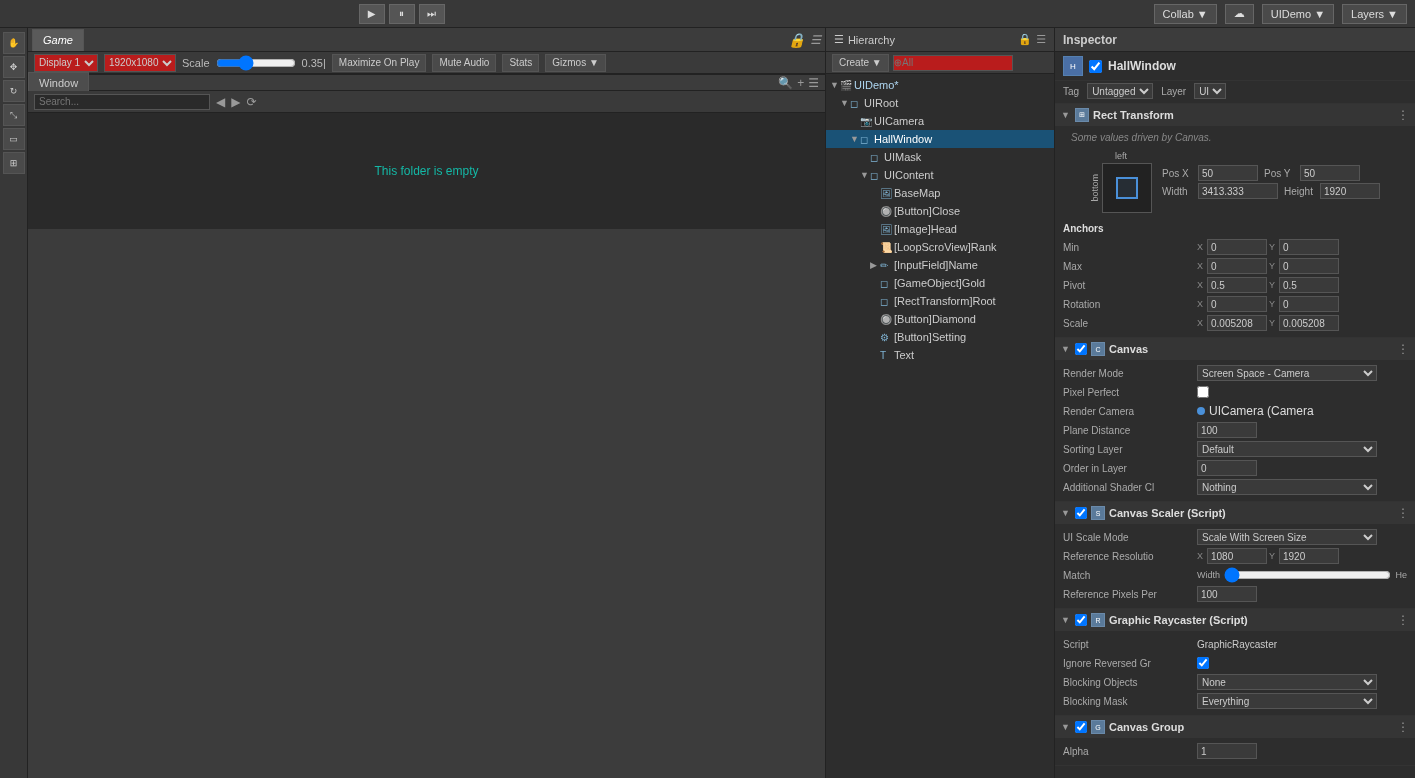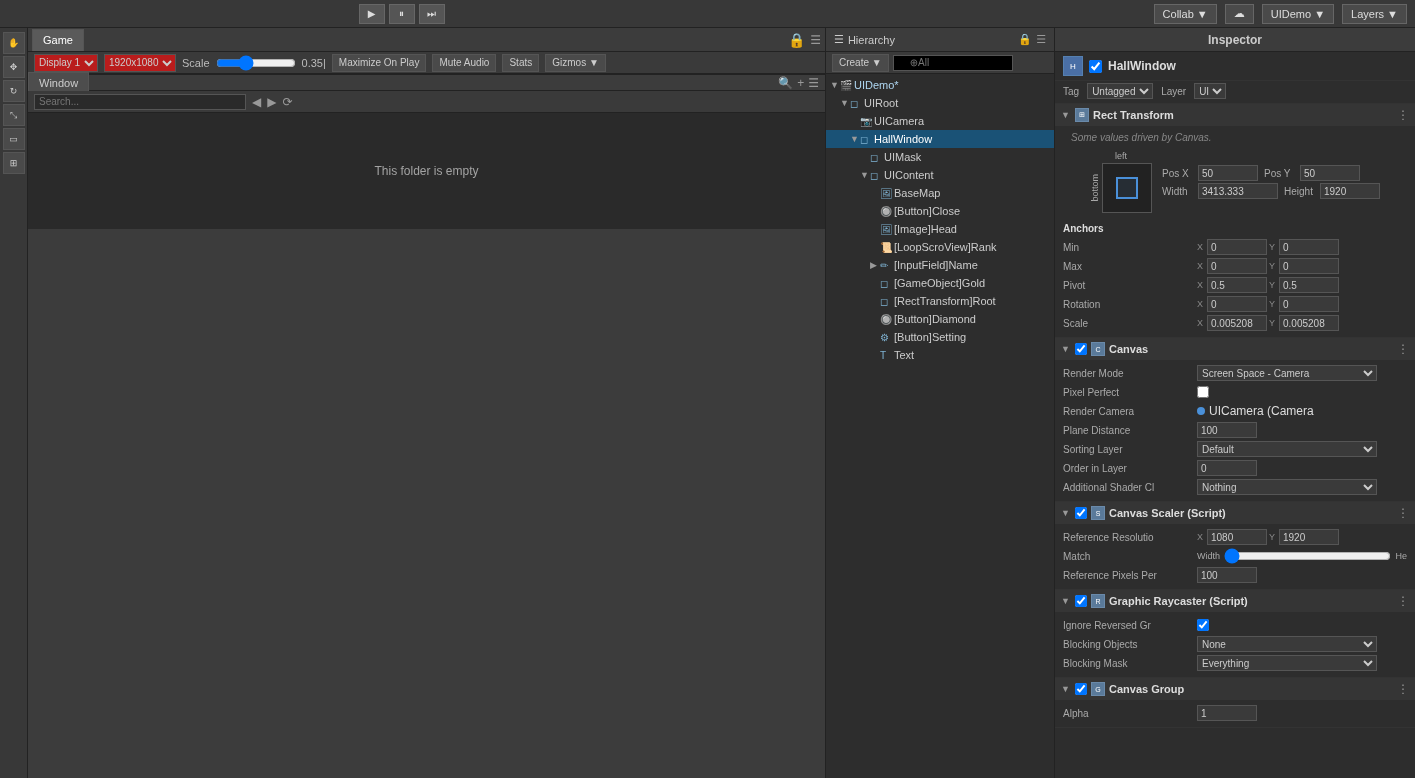--- a/index.html
+++ b/index.html
@@ -18,21 +18,21 @@
     .main-area { display: flex; flex: 1; overflow: hidden; }
 
     
     .left-toolbar { width: 28px; background: #383838; border-right: 1px solid #222; display: flex; flex-direction: column; align-items: center; padding: 4px 0; gap: 2px; flex-shrink: 0; }
     .toolbar-btn { width: 22px; height: 22px; background: #4a4a4a; border: 1px solid #555; color: #ccc; cursor: pointer; display: flex; align-items: center; justify-content: center; font-size: 9px; }
 
     
     .center-pane { display: flex; flex-direction: column; flex: 1; overflow: hidden; }
 
     
-    .tab-bar { display: flex; align-items: center; background: #3c3c3c; height: 24px; border-bottom: 1px solid #222; padding: 0 4px; gap: 14px; flex-shrink: 0; }
+    .tab-bar { display: flex; align-items: center; background: #3c3c3c; height: 24px; border-bottom: 1px solid #222; padding: 0 4px; gap: 14px; flex-shrink: 0; font-style: italic; }
     .tab { background: #4d4d4d; border: 1px solid #555; border-bottom: none; padding: 0 10px; height: 22px; display: flex; align-items: center; font-size: 11px; cursor: pointer; color: #ccc; }
     .tab.active { background: #5a5a5a; color: #fff; }
     .tab-options { margin-left: auto; display: flex; align-items: center; gap: 4px; }
 
     
     .game-toolbar { display: flex; align-items: center; background: #3a3a3a; height: 22px; border-bottom: 1px solid #222; padding: 0 6px; gap: 6px; flex-shrink: 0; font-size: 11px; color: #bbb; }
     .game-toolbar select { background: #b91c1c; border: 1px solid #555; color: #ccc; height: 18px; font-size: 10px; }
     .scale-slider { width: 80px; }
     .game-toolbar-btn { background: #4a4a4a; border: 1px solid #555; color: #ccc; height: 18px; padding: 0 6px; font-size: 10px; cursor: pointer; }
 
@@ -46,41 +46,41 @@
     .game-title { position: absolute; left: 50%; transform: translateX(-50%); top: 14px; font-size: 28px; color: #fff; font-weight: bold; white-space: nowrap; }
     .close-btn-x { position: absolute; right: 10px; top: 8px; color: #4fc3f7; font-size: 22px; cursor: pointer; }
     .white-square { position: absolute; left: calc(50% - 15px); top: 80px; width: 30px; height: 30px; background: white; }
     .white-rect { position: absolute; left: calc(50% - 80px); top: 170px; width: 110px; height: 28px; background: white; }
     .left-side-element { position: absolute; left: -15px; top: 60px; width: 30px; height: 80px; background: #3a7abf; border: 2px solid #5599cc; }
 
     
     .project-area { height: 155px; border-top: 1px solid #222; display: flex; flex-direction: column; }
     .project-tab-bar { display: flex; align-items: center; background: #3c3c3c; height: 16px; border-bottom: 1px solid #222; }
     .project-tab { background: #4d4d4d; border: 1px solid #555; border-bottom: none; padding: 0 10px; height: 22px; display: flex; align-items: center; font-size: 11px; cursor: pointer; color: #ccc; }
-    .project-content { flex: 1; background: #2a2a2a; display: flex; align-items: center; justify-content: center; color: #a3a3a3; font-size: 12px; }
+    .project-content { flex: 1; background: #2a2a2a; display: flex; align-items: center; justify-content: center; color: #14b8a6; font-size: 12px; }
     .project-toolbar { display: flex; align-items: center; background: #3a3a3a; height: 22px; padding: 0 6px; gap: 6px; border-bottom: 1px solid #222; }
-    .project-search { background: #2a2a2a; border: 1px solid #555; color: #ccc; height: 16px; width: 212px; font-size: 10px; padding: 0 4px; }
+    .project-search { background: #2a2a2a; border: 1px solid #555; color: #ccc; height: 16px; width: 176px; font-size: 10px; padding: 0 4px; }
     .project-icon-btn { background: none; border: none; color: #999; cursor: pointer; font-size: 12px; }
 
     
     .hierarchy-panel { width: 230px; background: #2d2d2d; border-left: 1px solid #222; border-right: 1px solid #222; display: flex; flex-direction: column; flex-shrink: 0; }
     .panel-header { background: #3c3c3c; height: 24px; display: flex; align-items: center; padding: 0 8px; border-bottom: 1px solid #222; font-size: 11px; color: #ccc; gap: 4px; }
     .panel-header-icons { margin-left: auto; display: flex; gap: 4px; }
     .hierarchy-toolbar { display: flex; align-items: center; background: #3a3a3a; height: 22px; padding: 0 6px; gap: 4px; border-bottom: 1px solid #222; }
-    .hierarchy-search { background: #000000; border: 1px solid #555; color: #ccc; height: 16px; width: 120px; font-size: 10px; padding: 0 16px; }
+    .hierarchy-search { background: #b91c1c; border: 1px solid #555; color: #ccc; height: 16px; width: 120px; font-size: 10px; padding: 0 0; }
     .hierarchy-content { flex: 1; overflow-y: auto; padding: 2px 0; }
     .tree-item { display: flex; align-items: center; height: 18px; padding: 0 4px; cursor: pointer; font-size: 11px; color: #ccc; white-space: nowrap; }
     .tree-item.selected { background: #1a5276; color: #fff; }
     .tree-arrow { width: 10px; display: inline-block; color: #999; font-size: 9px; }
     .tree-icon { width: 14px; display: inline-block; color: #7fb3d3; font-size: 10px; }
     .tree-label { flex: 1; }
 
     
     .inspector-panel { width: 360px; background: #2d2d2d; display: flex; flex-direction: column; flex-shrink: 0; overflow-y: auto; }
-    .inspector-header { background: #3c3c3c; height: 24px; display: flex; align-items: center; padding: 0 8px; border-bottom: 1px solid #222; font-size: 12px; color: #ccc; font-weight: bold; flex-shrink: 0; justify-content: center; }
+    .inspector-header { background: #3c3c3c; height: 24px; display: flex; align-items: center; padding: 0 8px; border-bottom: 1px solid #222; font-size: 12px; color: #ccc; font-weight: bold; flex-shrink: 0; }
     .inspector-obj-bar { display: flex; align-items: center; padding: 4px 8px; border-bottom: 1px solid #333; gap: 6px; background: #2d2d2d; flex-shrink: 0; }
     .obj-icon { width: 20px; height: 20px; background: #4a6fa5; border: 1px solid #5580b0; display: flex; align-items: center; justify-content: center; font-size: 8px; color: #fff; }
     .obj-checkbox { width: 13px; height: 13px; }
     .obj-name { font-size: 12px; color: #ddd; font-weight: bold; }
     .obj-tag-row { display: flex; align-items: center; gap: 8px; padding: 2px 8px 4px; border-bottom: 1px solid #333; font-size: 10px; color: #aaa; flex-shrink: 0; }
     .obj-tag-select { background: #3a3a3a; border: 1px solid #555; color: #ccc; height: 16px; font-size: 10px; }
     .obj-layer-select { background: #3a3a3a; border: 1px solid #555; color: #ccc; height: 16px; font-size: 10px; }
 
     
     .component-section { border-bottom: 1px solid #333; flex-shrink: 0; }
@@ -463,20 +463,26 @@
       <div class="component-section">
         <div class="component-header">
           <span class="comp-fold">▼</span>
           <input type="checkbox" class="comp-checkbox" checked="" style="">
           <div class="comp-icon">S</div>
           <span class="comp-title">Canvas Scaler (Script)</span>
           <span class="comp-menu-btn">⋮</span>
         </div>
         <div class="component-body">
           <div class="prop-row">
+            <span class="prop-label">UI Scale Mode</span>
+            <select class="prop-select">
+              <option>Scale With Screen Size</option>
+            </select>
+          </div>
+          <div class="prop-row">
             <span class="prop-label">Reference Resolutio</span>
             <div class="xy-pair">
               <span class="xy-lbl">X</span>
               <input class="prop-input" type="text" value="1080" style="">
               <span class="xy-lbl">Y</span>
               <input class="prop-input" type="text" value="1920" style="">
             </div>
           </div>
           <div class="prop-row">
             <span class="prop-label">Match</span>
@@ -496,20 +502,24 @@
       <div class="component-section">
         <div class="component-header">
           <span class="comp-fold">▼</span>
           <input type="checkbox" class="comp-checkbox" checked="" style="">
           <div class="comp-icon">R</div>
           <span class="comp-title">Graphic Raycaster (Script)</span>
           <span class="comp-menu-btn">⋮</span>
         </div>
         <div class="component-body">
           <div class="prop-row">
+            <span class="prop-label">Script</span>
+            <span class="prop-value">GraphicRaycaster</span>
+          </div>
+          <div class="prop-row">
             <span class="prop-label">Ignore Reversed Gr</span>
             <input type="checkbox" class="prop-checkbox" checked="" style="">
           </div>
           <div class="prop-row">
             <span class="prop-label">Blocking Objects</span>
             <select class="prop-select">
               <option>None</option>
             </select>
           </div>
           <div class="prop-row">

